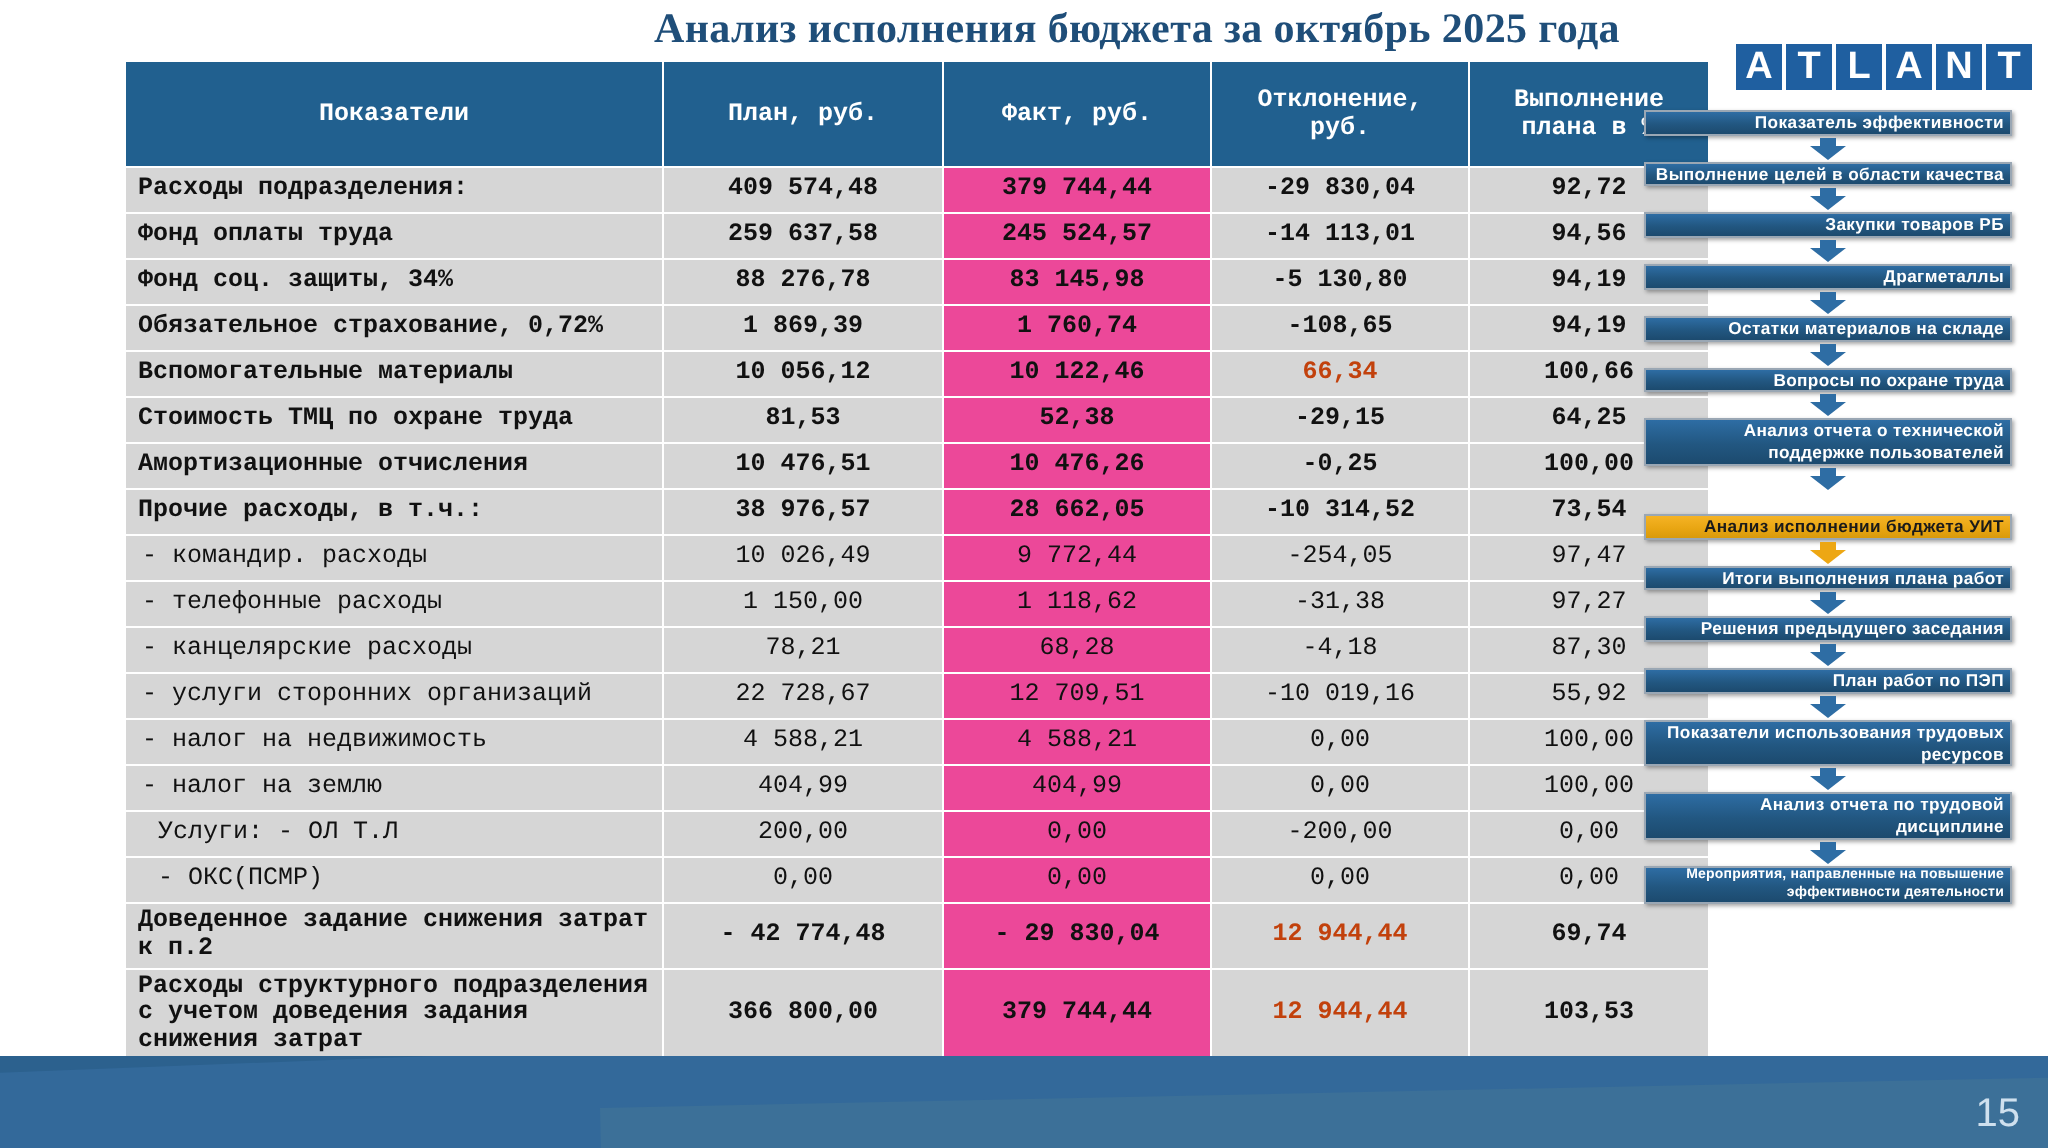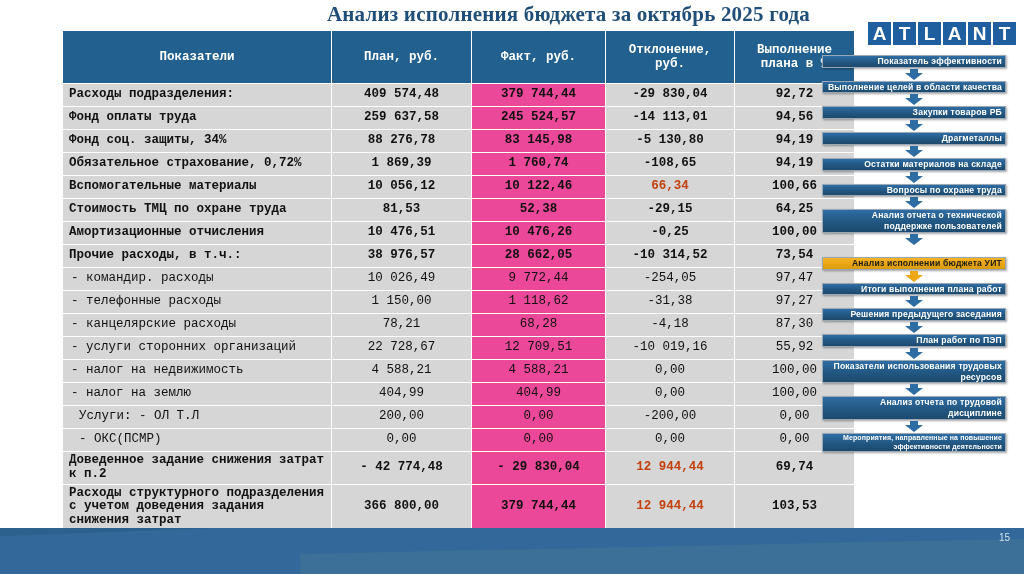--- a/index.html
+++ b/index.html
@@ -207,24 +207,24 @@
     top: 26px;
     width: 1200px;
     height: 120px;
     background: #3C7098;
     transform: rotate(-1.2deg);
     transform-origin: left top;
   }
   #page-number {
     position: absolute;
     right: 14px;
-    top: 4px;
+    top: 18px;
     color: #cfe0ee;
     font-family: "Liberation Sans", sans-serif;
-    font-size: 10px;
+    font-size: 20px;
     z-index: 5;
   }
 </style>
 </head>
 <body>
 
 <div id="slide-title">Анализ исполнения бюджета за октябрь 2025 года</div>
 
 <div id="logo">
   <div class="lbox">A</div>

